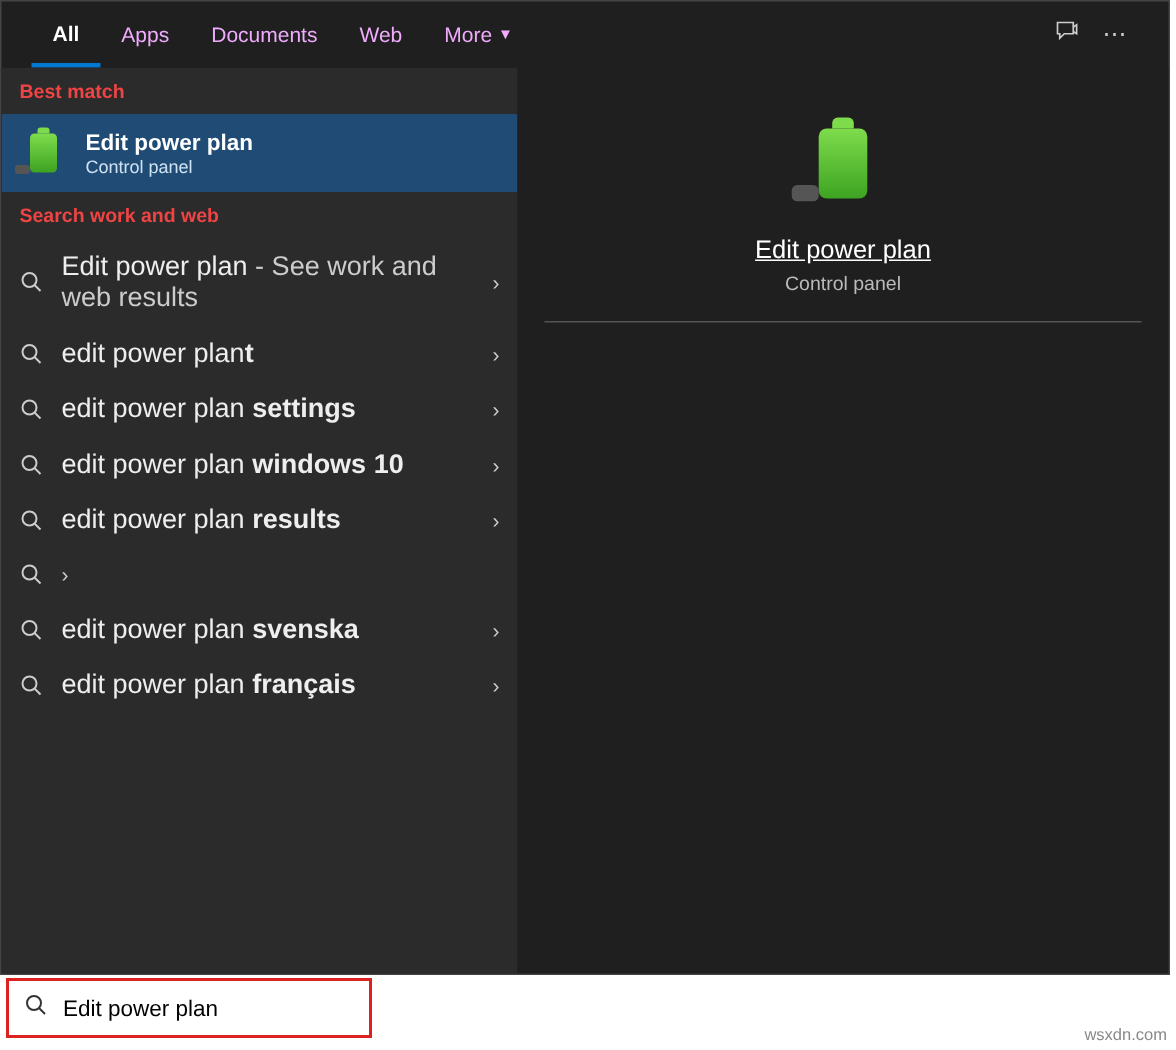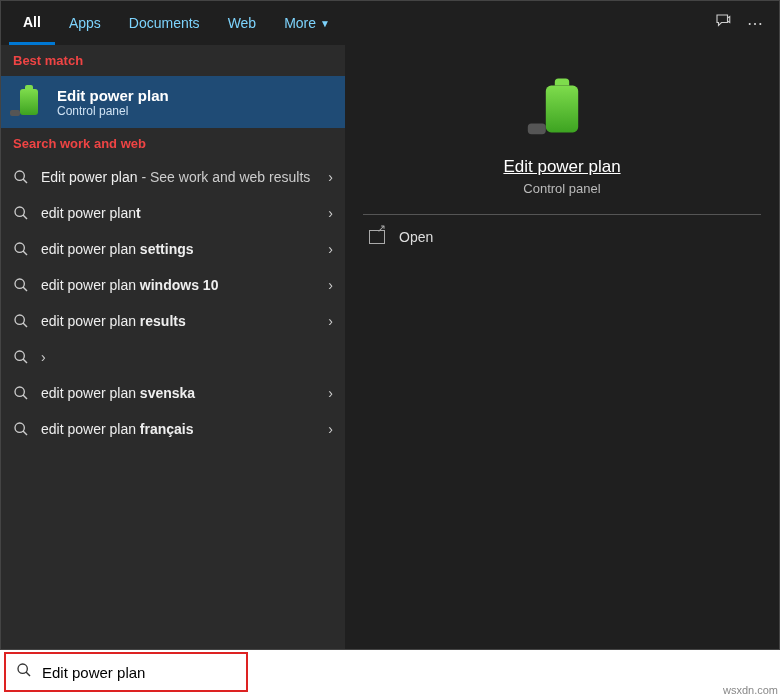--- a/index.html
+++ b/index.html
@@ -1,38 +1,38 @@
 <!DOCTYPE html>
 <html><head>
   <meta charset="utf-8">
   <style>
     * { margin: 0; padding: 0; box-sizing: border-box; font-family: "Segoe UI", sans-serif; }
     body { width: 784px; height: 700px; background: #fff; overflow: hidden; }
     .panel { width: 780px; height: 650px; background: #1f1f1f; color: #fff; display: flex; flex-direction: column; border: 1px solid #444; }
-    .tabs { display: flex; align-items: center; height: 44px; padding: 0 8px; justify-content: space-between; }
-    .tab { padding: 0 14px; height: 44px; display: flex; align-items: center; font-size: 14px; color: #7dd3fc; cursor: pointer; }
+    .tabs { display: flex; align-items: center; height: 44px; padding: 0 20px; justify-content: space-between; }
+    .tab { padding: 0 14px; height: 44px; display: flex; align-items: center; font-size: 14px; color: #f0abfc; cursor: pointer; }
     .tab.active { color: #fff; border-bottom: 3px solid #0078d4; font-weight: 600; }
     .tab .chev { margin-left: 4px; font-size: 10px; }
     .tabs-spacer { flex: 1; }
     .tabicon { width: 32px; text-align: center; color: #ccc; font-size: 16px; cursor: pointer; }
     .body { flex: 1; display: flex; overflow: hidden; }
     .left { width: 344px; background: #2b2b2b; display: flex; flex-direction: column; overflow: hidden; }
     .section { padding: 8px 12px; font-size: 13px; font-weight: 600; color: #ef4444; }
     .best { display: flex; align-items: center; background: #1f4b75; padding: 10px 12px; gap: 12px; }
     .icon-powerplan { width: 32px; height: 32px; position: relative; }
     .battery { width: 18px; height: 26px; background: linear-gradient(#7edc4c,#3da321); border-radius: 3px; position: absolute; top: 3px; left: 7px; }
     .battery::before { content: ""; position: absolute; top: -4px; left: 5px; width: 8px; height: 4px; background: #7edc4c; border-radius: 2px 2px 0 0; }
     .plug { position: absolute; width: 10px; height: 6px; background: #555; bottom: 2px; left: -3px; border-radius: 2px; }
     .best-text { display: flex; flex-direction: column; }
     .best-title { font-size: 15px; font-weight: 600; }
     .best-sub { font-size: 12px; color: #cfe2f3; }
     .row { display: flex; align-items: center; padding: 8px 12px; gap: 12px; cursor: pointer; min-height: 36px; }
     .search-icon { width: 16px; height: 16px; flex-shrink: 0; }
     .search-icon svg { stroke: #ccc; }
-    .row-text { flex: 1; font-size: 14px; color: #eee; }
+    .row-text { flex: 1; font-size: 18px; color: #eee; }
     .row-text .thin { font-weight: 300; color: #ccc; }
     .row-text b { font-weight: 600; }
     .chev-right { color: #ccc; font-size: 14px; }
     .right { flex: 1; background: #1f1f1f; padding: 16px 18px 0 18px; display: flex; flex-direction: column; align-items: center; }
     .preview { width: 100%; display: flex; flex-direction: column; align-items: center; padding-top: 8px; }
     .preview .icon-powerplan { transform: scale(1.8); margin: 24px 0; }
     .preview-title { font-size: 17px; text-decoration: underline; margin-top: 8px; }
     .preview-sub { font-size: 13px; color: #bbb; margin-top: 4px; margin-bottom: 18px; }
     .hr { width: 100%; height: 1px; background: #555; }
     .action { width: 100%; display: flex; align-items: center; gap: 14px; padding: 14px 6px; font-size: 14px; cursor: pointer; color: #ddd; }
@@ -151,24 +151,20 @@
     <div class="right">
       <div class="preview">
         <div class="icon-powerplan">
           <div class="battery"></div>
             <div class="plug"></div>
         </div>
         <div class="preview-title">Edit power plan</div>
         <div class="preview-sub">Control panel</div>
       </div>
       <div class="hr"></div>
-      <div class="action">
-        <div class="open-icon"></div>
-        <span>Open</span>
-      </div>
     </div>
   </div>
 </div>
 
 <div class="searchbar">
   <span class="si"><svg width="16" height="16" viewBox="0 0 24 24" fill="none" stroke-width="2">
         <circle cx="10" cy="10" r="7"></circle>
         <line x1="15" y1="15" x2="21" y2="21"></line>
       </svg></span>
   <input value="Edit power plan" style="">

